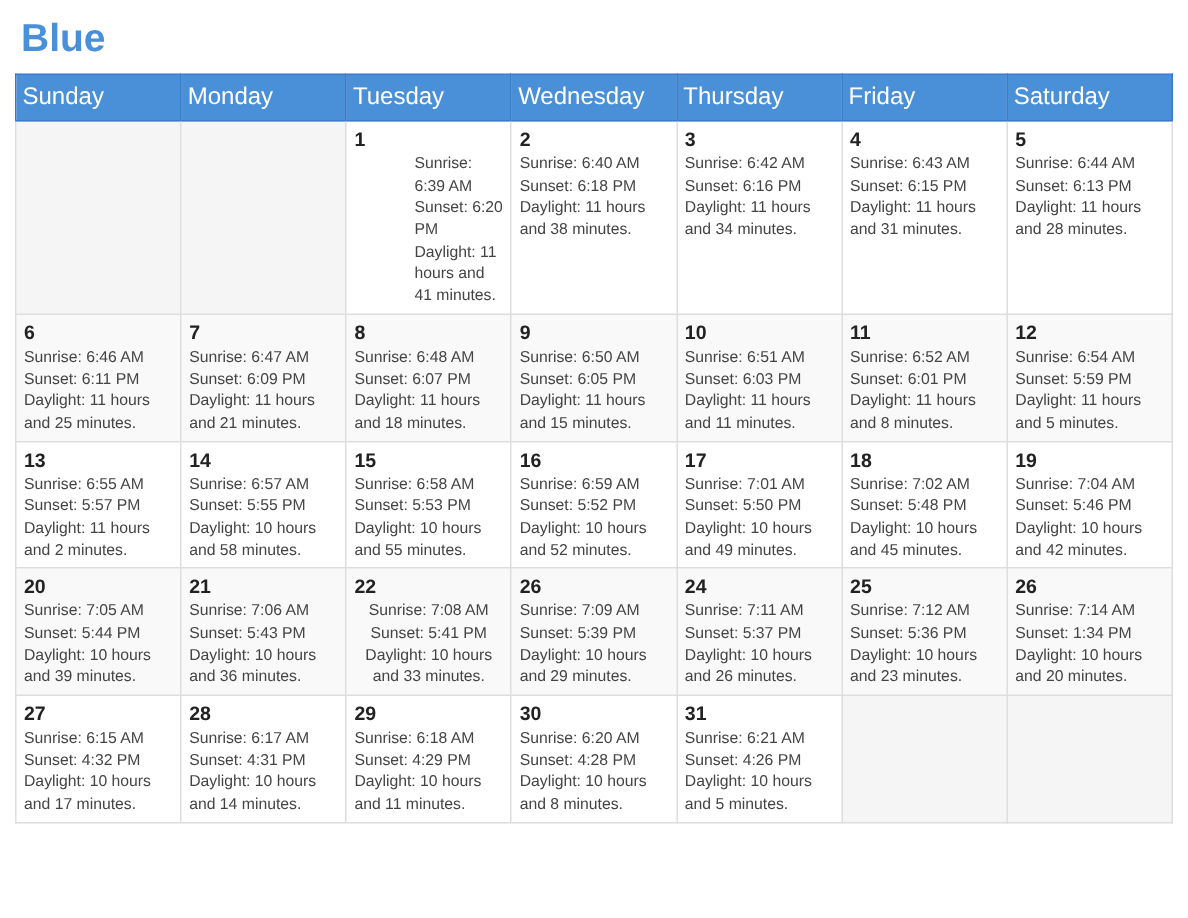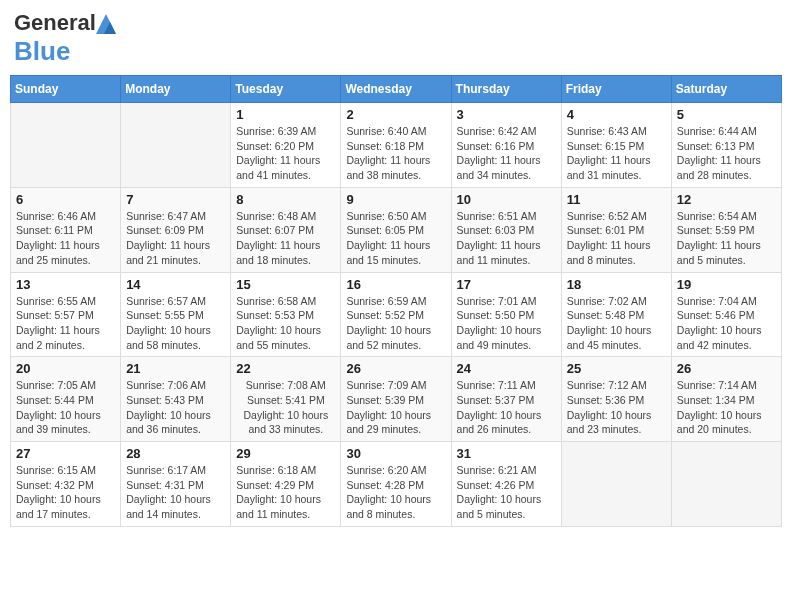--- a/index.html
+++ b/index.html
@@ -36,22 +36,22 @@
     .calendar {
       width: 100%;
       border-collapse: collapse;
       font-size: 11px;
     }
     .calendar th {
       background: #4a90d9;
       color: #fff;
       padding: 6px 4px;
       text-align: left;
-      font-size: 12px;
-      font-weight: bold;
+      font-size: 16px;
+      font-weight: normal;
       border: 1px solid #3a7bc8;
     }
     .calendar td {
       border: 1px solid #ddd;
       vertical-align: top;
       padding: 4px 5px;
       width: 110px;
       min-height: 80px;
       background: #fff;
     }
@@ -73,27 +73,20 @@
       background: #f5f5f5 !important;
     }
   </style>
 </head>
 <body>
 
 <div class="header">
   <div class="logo">
     <div>
         <div style="display: flex; flex-direction: column; align-items: flex-start;">
-          <div style="display: flex; align-items: center;">
-            <div style="font-size: 22px; font-weight: bold; color: rgb(51, 51, 51);">General</div>
-            <svg viewBox="0 0 30 22" width="30" height="22">
-              <polygon points="0,22 10,2 20,22" fill="#4a90d9"></polygon>
-              <polygon points="8,22 14,10 20,22" fill="#2a6cb0"></polygon>
-            </svg>
-          </div>
           <div style="font-size: 26px; font-weight: bold; color: rgb(74, 144, 217);">Blue</div>
         </div>
       </div>
   </div>
   <div class="title-block">
     <div class="month-title"></div>
     <div class="location"></div>
   </div>
 </div>
 
@@ -108,21 +101,21 @@
         <th>Friday</th>
         <th>Saturday</th>
       </tr>
   </thead>
   <tbody id="calendar-body">
   <tr>
         <td class="empty-cell"></td>
         <td class="empty-cell"></td>
         <td>
           <div class="day-number">1</div>
-          <div class="day-info" style="white-space: pre-line;">Sunrise: 6:39 AM
+          <div class="day-info" style="white-space: pre-line; margin-left: 40px;">Sunrise: 6:39 AM
 Sunset: 6:20 PM
 Daylight: 11 hours and 41 minutes.</div>
         </td>
         <td>
           <div class="day-number">2</div>
           <div class="day-info" style="white-space: pre-line;">Sunrise: 6:40 AM
 Sunset: 6:18 PM
 Daylight: 11 hours and 38 minutes.</div>
         </td>
         <td>

